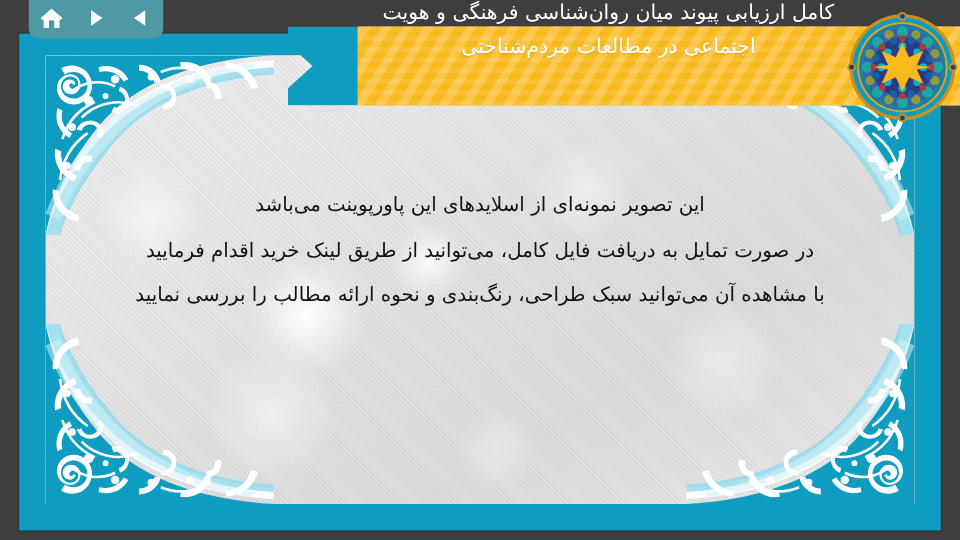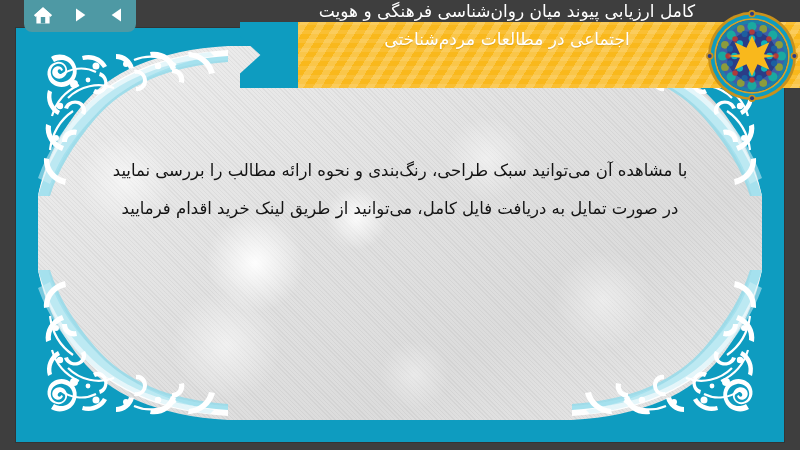--- a/index.html
+++ b/index.html
@@ -350,22 +350,23 @@
             <path d="M22,30 c10,-8 24,-10 36,-4"></path>
             <path d="M30,52 c12,-12 30,-16 46,-10"></path>
             <path d="M14,70 c4,-14 14,-25 27,-31"></path>
             <path d="M96,14 c14,-6 30,-4 42,5"></path>
             <path d="M12,104 c2,-16 10,-30 23,-39"></path>
           </g>
         </svg>
       </div>
 
       <div class="body-text">
+        <p>این تصویر نمونه‌ای از اسلایدهای این پاورپوینت می‌باشد</p>
+        <p>در صورت تمایل به دریافت فایل کامل، می‌توانید از طریق لینک خرید اقدام فرمایید</p>
         <p>با مشاهده آن می‌توانید سبک طراحی، رنگ‌بندی و نحوه ارائه مطالب را بررسی نمایید</p>
-        <p>در صورت تمایل به دریافت فایل کامل، می‌توانید از طریق لینک خرید اقدام فرمایید</p>
       </div>
 
     </div>
   </div>
 
   <div class="ribbon">
     <div class="ribbon-tail"></div>
     <div class="ribbon-band"></div>
     <div class="ribbon-title">کامل ارزیابی پیوند میان روان‌شناسی فرهنگی و هویت اجتماعی در مطالعات مردم‌شناختی</div>
     <div class="medallion">

